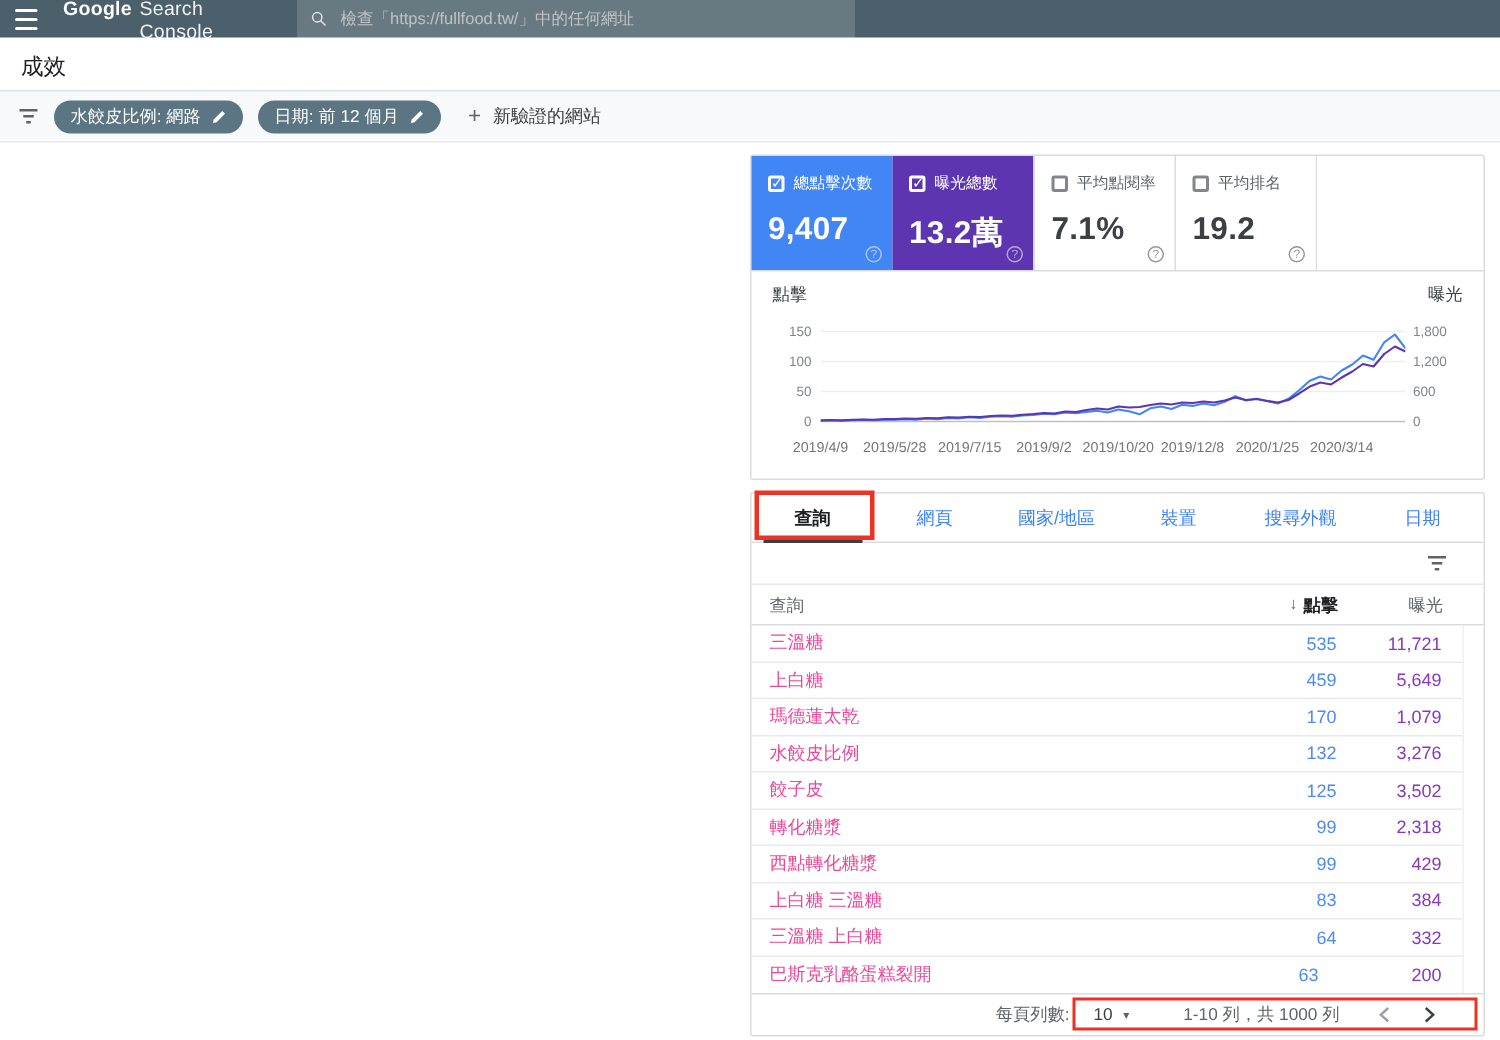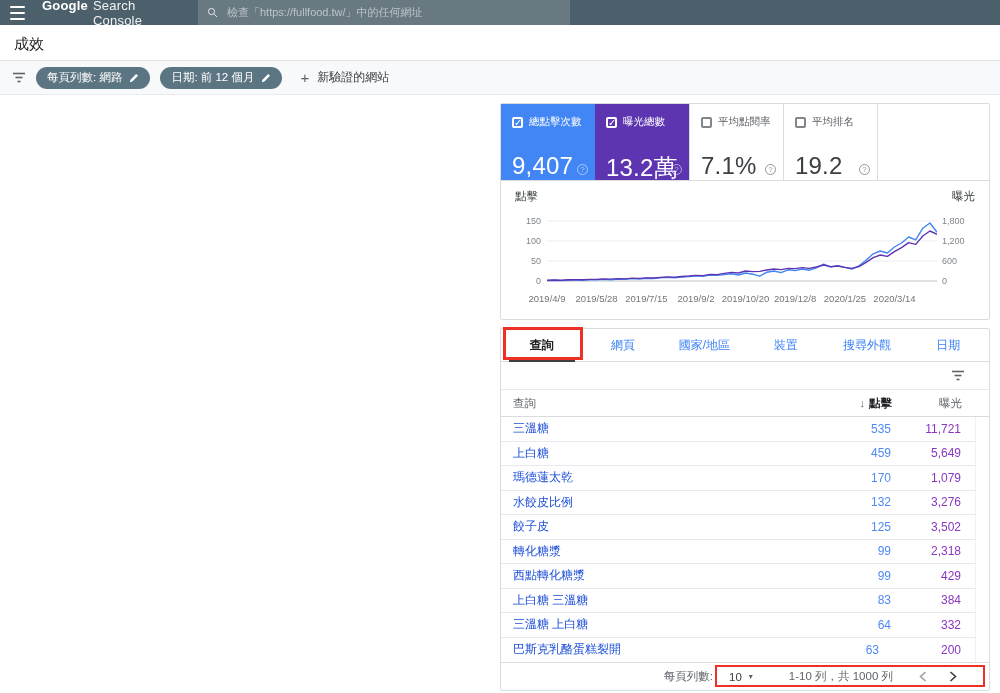--- a/index.html
+++ b/index.html
@@ -41,21 +41,21 @@
   .cards { display:flex; border-bottom:1px solid #dadce0; height:77px; }
   .mcard { width:94px; flex:none; padding:11px 8px 0 11px; position:relative; cursor:pointer; }
   .mcard.white { border-left:1px solid #dadce0; }
   .mcard:first-child { border-left:none; }
   .cards-filler { flex:1; border-left:1px solid #dadce0; }
   .mlabel { display:flex; align-items:center; gap:6px; font-size:10.5px; white-space:nowrap; }
   .mcard:not(.checked) .mlabel { color:#5f6368; }
   .cbox { width:11px; height:11px; border:2px solid #80868b; border-radius:2px; flex:none; position:relative; }
   .mcard.checked .cbox { border-color:#fff; }
   .mcard.checked .cbox::after { content:"✓"; position:absolute; left:0; top:-2px; font-size:10px; color:#fff; }
-  .mvalue { font-size:24px; margin-top:23px; letter-spacing:.2px; }
+  .mvalue { font-size:21px; margin-top:12px; letter-spacing:.2px;font-weight:bold; }
   .help { position:absolute; right:7px; bottom:5px; width:11px; height:11px; border:1px solid currentColor; border-radius:50%;
     font-size:8px; line-height:10px; text-align:center; opacity:.55; cursor:pointer; }
 
   
   .chart-sec { padding:6px 12px 10px; }
   .axis-titles { display:flex; justify-content:space-between; font-size:11.5px; color:#3c4043; padding:2px 2px 0; height:18px; }
   .chart-box { position:relative; height:104px; }
   #chartSvg { position:absolute; left:34px; right:40px; top:12px; height:68px; width:calc(100% - 74px); }
   .ylab { position:absolute; font-size:9px; color:#80868b; white-space:nowrap; }
   .ylab.left { left:0; width:28px; text-align:right; }
@@ -77,21 +77,21 @@
     padding:0 27px 0 12px; border-bottom:1px solid #dadce0; }
   .th-q { flex:1; }
   .th-c { width:80px; text-align:right; display:flex; justify-content:flex-end; gap:4px; align-items:center; cursor:pointer; }
   .th-c .lbl { color:#202124; font-weight:700; }
   .sort { color:#5f6368; font-size:11px; }
   .th-i { width:70px; text-align:right; cursor:pointer; }
   .tbody { margin-right:13px; border-right:1px solid #eef0f2; }
   .trow { height:24.5px; display:flex; align-items:center; border-bottom:1px solid #e8eaed;
     padding:0 14px 0 12px; font-size:12px; cursor:pointer; }
   .trow:last-child { border-bottom:none;gap:12px; }
-  .cell-q { flex:1; color:#1d4ed8; white-space:nowrap; overflow:hidden; }
+  .cell-q { flex:1; color:#ec4899; white-space:nowrap; overflow:hidden; }
   .cell-c { width:66px; text-align:right; }
   .cell-i { width:70px; text-align:right; }
 
   
   .pager { position:relative; height:28px; border-top:1px solid #dadce0; display:flex; align-items:center;
     justify-content:flex-end; font-size:11.5px; color:#5f6368; padding-right:28px; }
   .pg-sel { display:flex; align-items:center; gap:7px; margin:0 0 0 16px; cursor:pointer; color:#3c4043; }
   .caret { font-size:8px; color:#5f6368; }
   .pg-range { margin-left:36px; }
   .pg-prev, .pg-next { width:16px; height:16px; display:flex; align-items:center; justify-content:center; cursor:pointer; }
@@ -129,21 +129,21 @@
   <h1>成效</h1>
 </div>
 
 <div class="filterbar">
   <svg class="funnel" viewBox="0 0 14 11">
     <line x1="1" y1="1.5" x2="13" y2="1.5" stroke="currentColor" stroke-width="1.6"></line>
     <line x1="3.5" y1="5.5" x2="10.5" y2="5.5" stroke="currentColor" stroke-width="1.6"></line>
     <line x1="5.5" y1="9.5" x2="8.5" y2="9.5" stroke="currentColor" stroke-width="1.6"></line>
   </svg>
   <div class="chip">
-    <span>每頁列數: 網路</span>
+    <span>水餃皮比例: 網路</span>
     <svg class="pencil" viewBox="0 0 12 12">
       <path d="M1 11 L1.8 8 L8.6 1.2 L10.8 3.4 L4 10.2 Z" fill="#fff"></path>
     </svg>
   </div>
   <div class="chip">
     <span>日期: 前 12 個月</span>
     <svg class="pencil" viewBox="0 0 12 12">
       <path d="M1 11 L1.8 8 L8.6 1.2 L10.8 3.4 L4 10.2 Z" fill="#fff"></path>
     </svg>
   </div>

